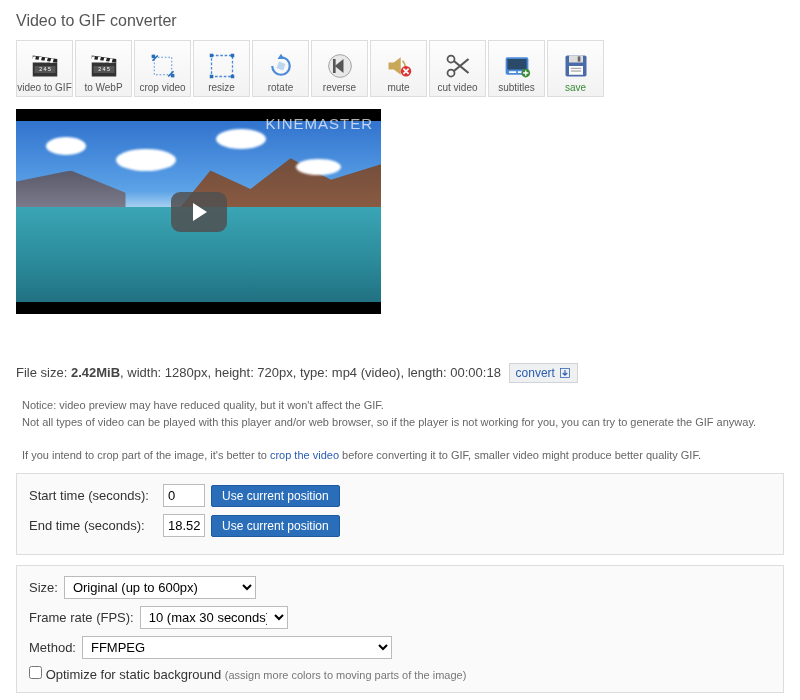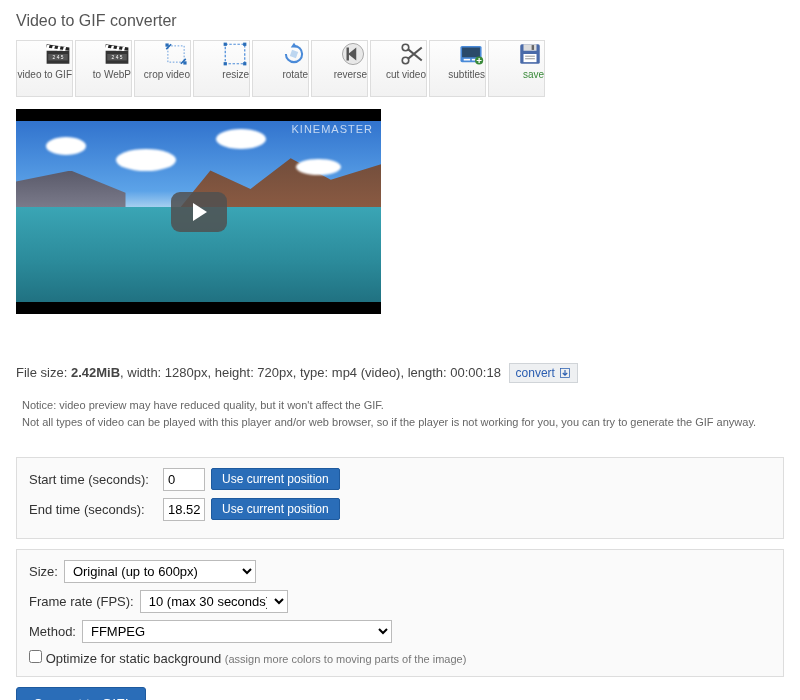--- a/index.html
+++ b/index.html
@@ -1,33 +1,33 @@
 <!DOCTYPE html>
 <html><head>
   <meta charset="utf-8">
   <style>
     * { box-sizing: border-box; margin: 0; padding: 0; }
     body { font-family: Arial, Helvetica, sans-serif; font-size: 13px; color: #333; padding: 12px 16px; background: #fff; }
     h1 { font-size: 16px; font-weight: 400; color: #555; margin-bottom: 10px; }
     .toolbar { display: flex; gap: 2px; margin-bottom: 12px; }
-    .tool { display: flex; flex-direction: column; align-items: flex-end; justify-content: flex-end; width: 57px; height: 57px; border: 1px solid #ddd; background: linear-gradient(#fdfdfd,#f2f2f2); cursor: pointer; font-size: 10px; color: #555; padding-bottom: 16px; }
+    .tool { display: flex; flex-direction: column; align-items: center; justify-content: flex-end; width: 57px; height: 57px; border: 1px solid #ddd; background: linear-gradient(#fdfdfd,#f2f2f2); cursor: pointer; font-size: 10px; color: #555; padding-bottom: 3px; }
     .tool svg { width: 28px; height: 28px; margin-bottom: 2px; }
     .tool.save-tool span { color: #3a8a3a; }
     .video-wrap { width: 365px; height: 205px; background: #000; position: relative; margin-bottom: 8px; overflow: hidden; }
     .sky { position: absolute; inset: 0; background: linear-gradient(#2a6bc9 0%, #5ca3e8 40%, #a8d0f0 48%, #3aa5b5 48%, #2b8a9a 75%, #1d6a7a 100%); }
     .mountain { position: absolute; bottom: 52%; right: 0; width: 55%; height: 30%; background: linear-gradient(#6b4a3a,#8a5a42); clip-path: polygon(0% 100%, 15% 40%, 35% 70%, 55% 20%, 75% 55%, 100% 30%, 100% 100%); }
     .mountain-l { position: absolute; bottom: 52%; left: 0; width: 30%; height: 18%; background: linear-gradient(#5a5a6a,#7a7a8a); clip-path: polygon(0% 30%, 50% 0%, 100% 60%, 100% 100%, 0% 100%); }
     .cloud { position: absolute; background: #fff; border-radius: 50%; filter: blur(1px); }
     .c1 { width: 40px; height: 18px; top: 28px; left: 30px; }
     .c2 { width: 60px; height: 22px; top: 40px; left: 100px; }
     .c3 { width: 50px; height: 20px; top: 20px; left: 200px; }
     .c4 { width: 45px; height: 16px; top: 50px; left: 280px; }
     .play { position: absolute; top: 50%; left: 50%; transform: translate(-50%,-50%); width: 56px; height: 40px; background: rgba(80,80,80,0.85); border-radius: 9px; display: flex; align-items: center; justify-content: center; cursor: pointer; }
     .play::after { content: ''; border-left: 14px solid #fff; border-top: 9px solid transparent; border-bottom: 9px solid transparent; margin-left: 3px; }
-    .watermark { position: absolute; top: 14px; right: 8px; color: rgba(255,255,255,0.7); font-size: 11px; letter-spacing: 1px; }
+    .watermark { position: absolute; top: 6px; right: 8px; color: rgba(255,255,255,0.7); font-size: 15px; letter-spacing: 1px; }
     .black-bar-t { position: absolute; top:0; left:0; right:0; height:12px; background:#000; }
     .black-bar-b { position: absolute; bottom:0; left:0; right:0; height:12px; background:#000; }
     .fileinfo { font-size: 13px; color: #444; margin-bottom: 14px; }
     .fileinfo .bold { font-weight: bold; }
     .convert-chip { display: inline-flex; align-items: center; gap: 4px; background: #eef0f2; border: 1px solid #d0d4d8; padding: 2px 6px; font-size: 12px; color: #2a5db0; cursor: pointer; margin-left: 4px; margin-top: 41px; }
     .convert-chip svg { width: 12px; height: 12px; }
     .notice { font-size: 11px; color: #666; line-height: 1.5; margin-bottom: 10px; padding: 0 6px; }
     .notice a { color: #2a5db0; cursor: pointer; }
     .panel { border: 1px solid #ddd; background: #fafafa; padding: 10px 12px; margin-bottom: 10px; }
     .row { display: flex; align-items: center; gap: 6px; margin-bottom: 7px; font-size: 13px; color: #333; }
@@ -107,20 +107,29 @@
   <div class="tool">
     <svg viewBox="0 0 32 32">
         <circle cx="16" cy="16" r="13" fill="#e8e8e8" stroke="#999" stroke-width="1"></circle>
         <polygon points="20,8 20,24 10,16" fill="#555"></polygon>
         <rect x="8" y="8" width="3" height="16" fill="#555"></rect>
       </svg>
     <span>reverse</span>
   </div>
   <div class="tool">
     <svg viewBox="0 0 32 32">
+        <polygon points="4,12 10,12 18,6 18,26 10,20 4,20" fill="#c9a85a"></polygon>
+        <path d="M20 10 Q26 16 20 22" fill="none" stroke="#c9a85a" stroke-width="2"></path>
+        <circle cx="24" cy="22" r="6" fill="#d33"></circle>
+        <path d="M21 19 L27 25 M27 19 L21 25" stroke="#fff" stroke-width="2"></path>
+      </svg>
+    <span>mute</span>
+  </div>
+  <div class="tool">
+    <svg viewBox="0 0 32 32">
         <circle cx="8" cy="24" r="4" fill="none" stroke="#555" stroke-width="2"></circle>
         <circle cx="8" cy="8" r="4" fill="none" stroke="#555" stroke-width="2"></circle>
         <path d="M11 10 L28 24 M11 22 L28 8" stroke="#555" stroke-width="2.5"></path>
       </svg>
     <span>cut video</span>
   </div>
   <div class="tool">
     <svg viewBox="0 0 32 32">
         <rect x="3" y="6" width="26" height="20" fill="#4a8ad8" rx="2"></rect>
         <rect x="5" y="8" width="22" height="12" fill="#2a4a6a"></rect>
@@ -166,20 +175,21 @@
         <rect x="2" y="2" width="12" height="12" fill="none" stroke="#2a5db0" stroke-width="1"></rect>
         <path d="M8 4 L8 10 M5 8 L8 11 L11 8" fill="none" stroke="#2a5db0" stroke-width="1.5"></path>
       </svg>
   </span>
 </div>
 
 <div class="notice">
   <div>Notice: video preview may have reduced quality, but it won't affect the GIF.</div>
   <div>Not all types of video can be played with this player and/or web browser, so if the player is not working for you, you can try to generate the GIF anyway.</div>
   <br>
+  <div><span>If you intend to crop part of the image, it's better to </span><a>crop the video</a><span> before converting it to GIF, smaller video might produce better quality GIF.</span></div>
 </div>
 
 <div class="panel">
   <div class="row">
     <label>Start time (seconds):</label>
     <input type="text" value="0" style="">
     <button class="btn-sm">Use current position</button>
   </div>
   <div class="row">
     <label>End time (seconds):</label>

